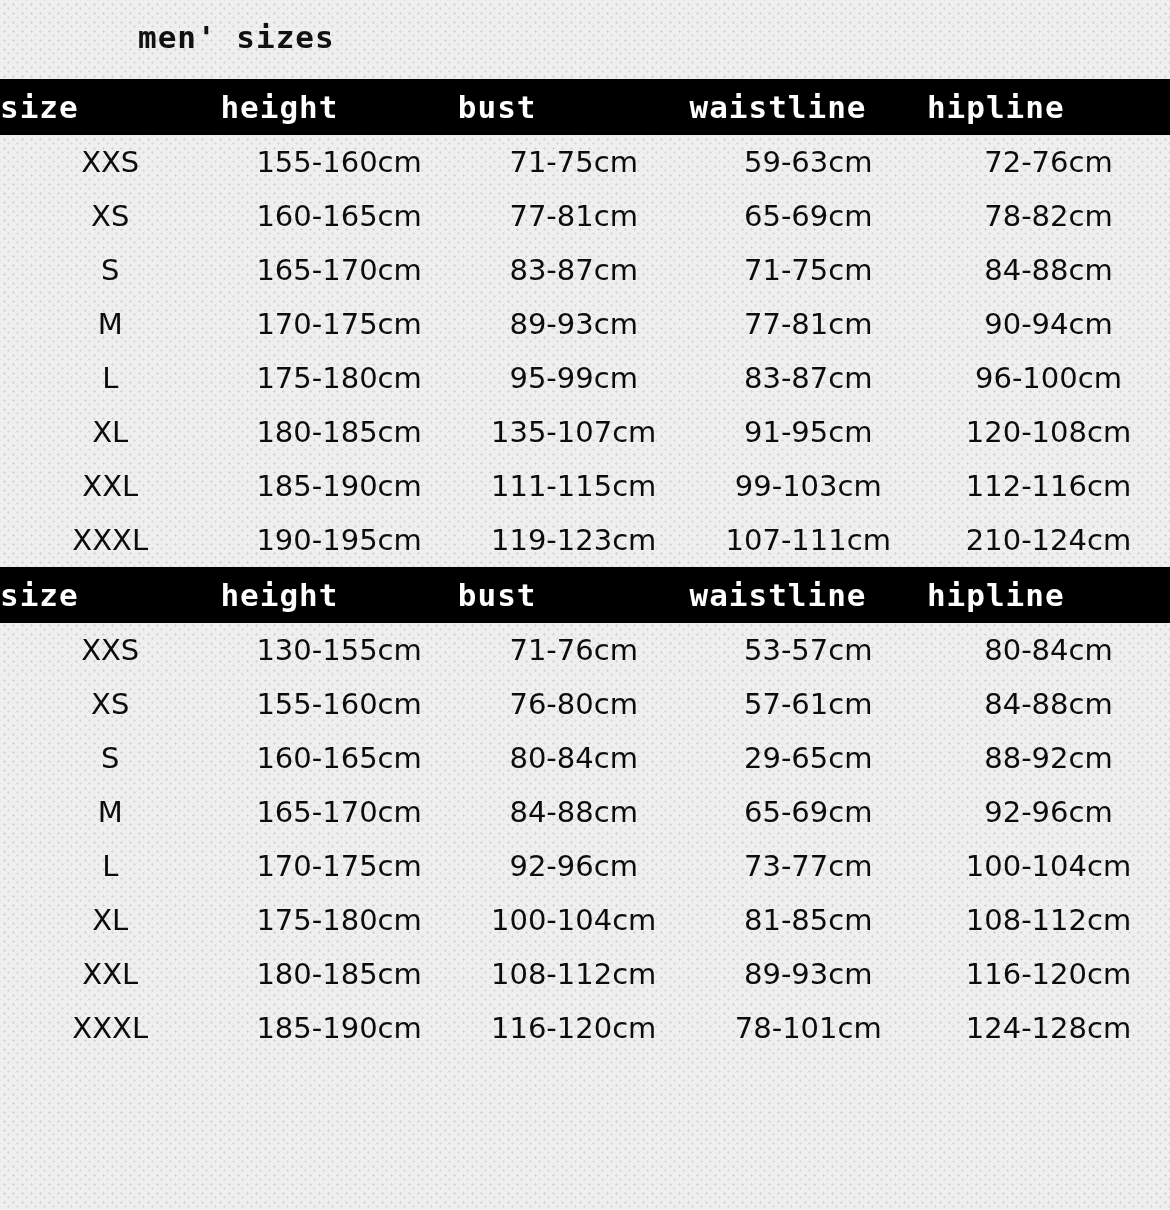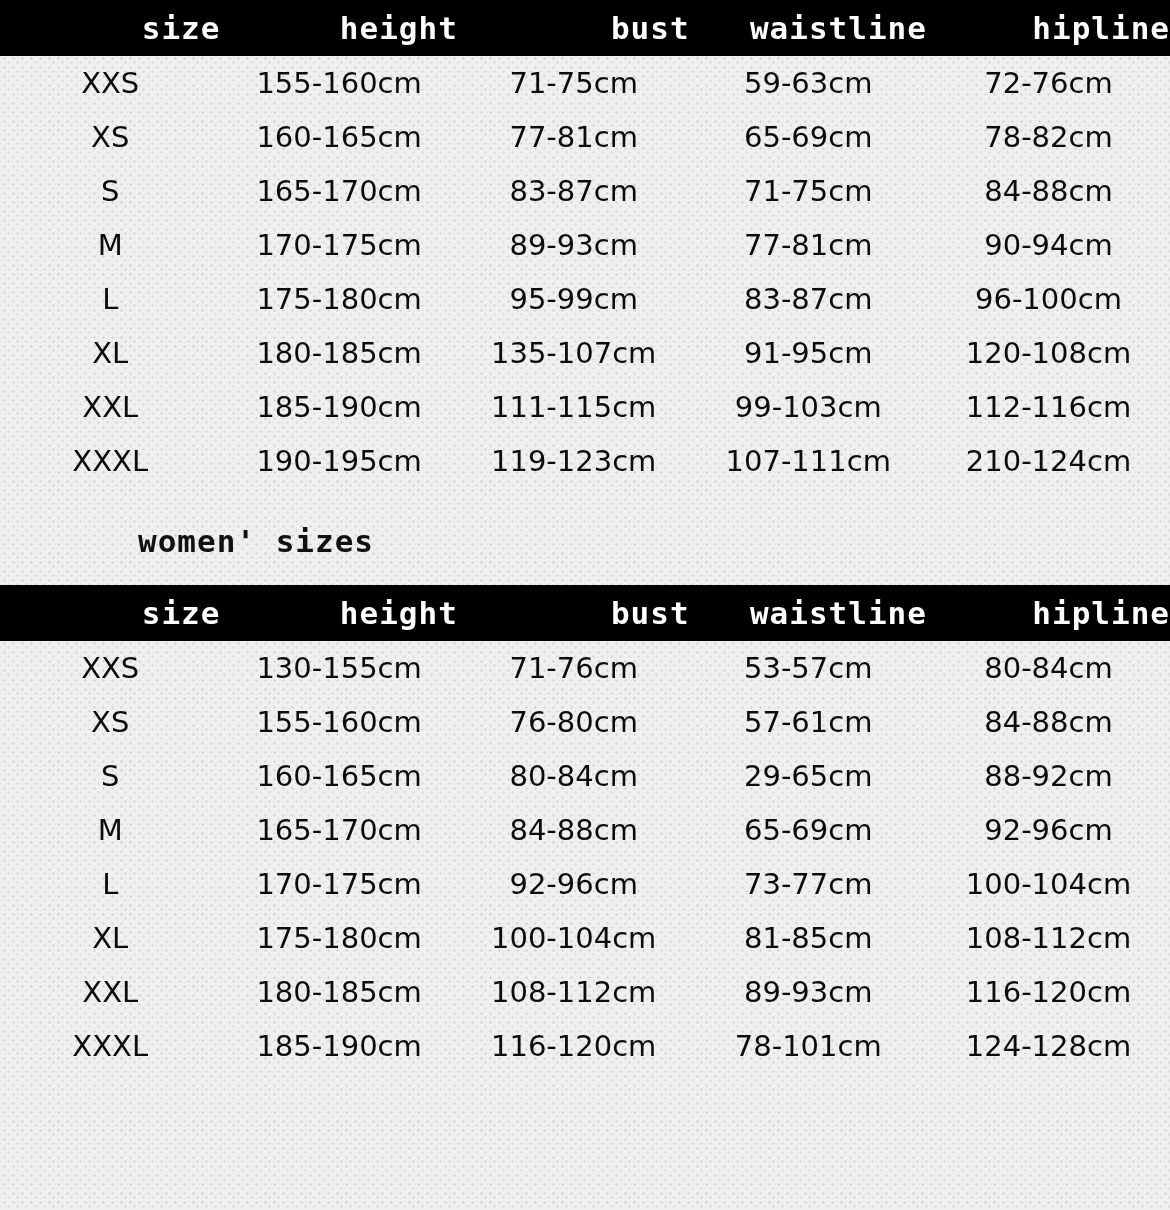--- a/index.html
+++ b/index.html
@@ -60,21 +60,21 @@
   }
   table.size-table thead th {
     background: #000000;
     color: #ffffff;
     font-family: "DejaVu Sans Mono", monospace;
     font-weight: bold;
     font-size: 31px;
     letter-spacing: 1px;
     height: 56px;
     padding: 0;
-    text-align: right;
+    text-align: left;
     vertical-align: middle;
   }
   table.size-table tbody td {
     font-family: "DejaVu Sans", sans-serif;
     font-size: 29px;
     color: #0c0c0c;
     height: 54px;
     padding: 0;
     text-align: center;
     vertical-align: middle;
@@ -90,20 +90,21 @@
 </style>
 </head>
 <body>
 
 <div class="page">
   <div class="texture band-a"></div>
   <div class="texture band-b"></div>
 
   <div class="content">
 
+    <div class="section-title title-men">men' sizes</div>
 
     <table class="size-table">
       <colgroup>
         <col class="c-size">
           <col class="c-height">
           <col class="c-bust">
           <col class="c-waist">
           <col class="c-hip">
       </colgroup>
       <thead>
@@ -168,21 +169,20 @@
         <tr>
           <td>XXXL</td>
           <td>190-195cm</td>
           <td>119-123cm</td>
           <td>107-111cm</td>
           <td>210-124cm</td>
         </tr>
       </tbody>
     </table>
 
-    <div class="section-title title-women">women' sizes</div>
 
     <table class="size-table">
       <colgroup>
         <col class="c-size">
           <col class="c-height">
           <col class="c-bust">
           <col class="c-waist">
           <col class="c-hip">
       </colgroup>
       <thead>

